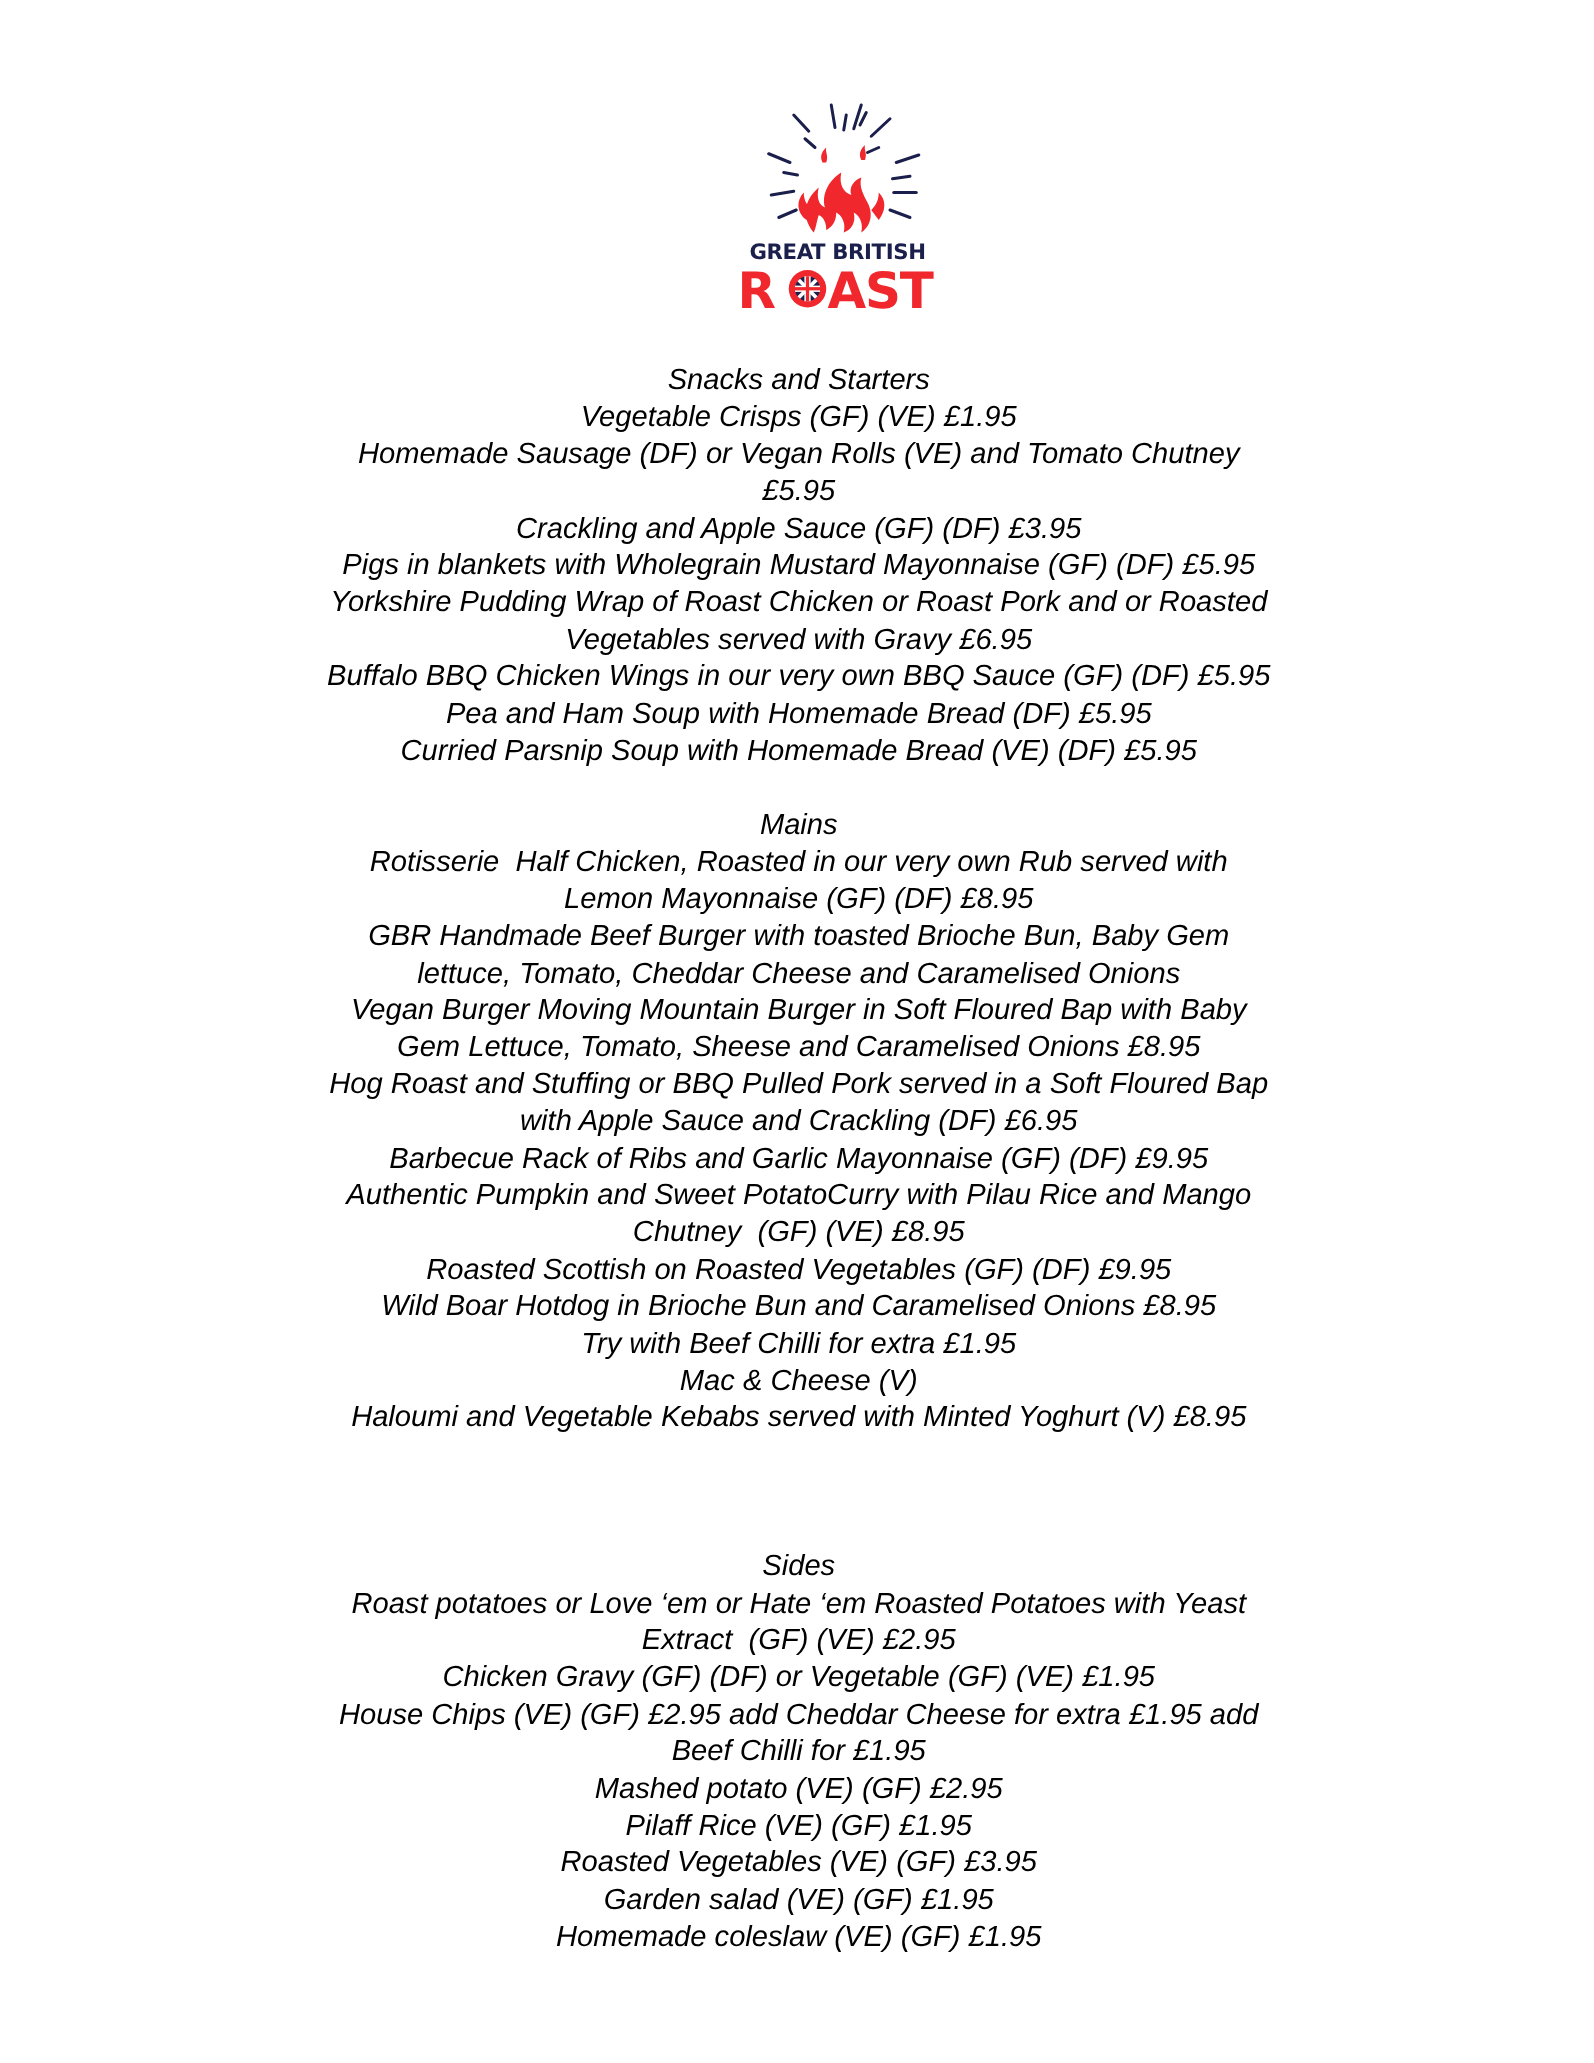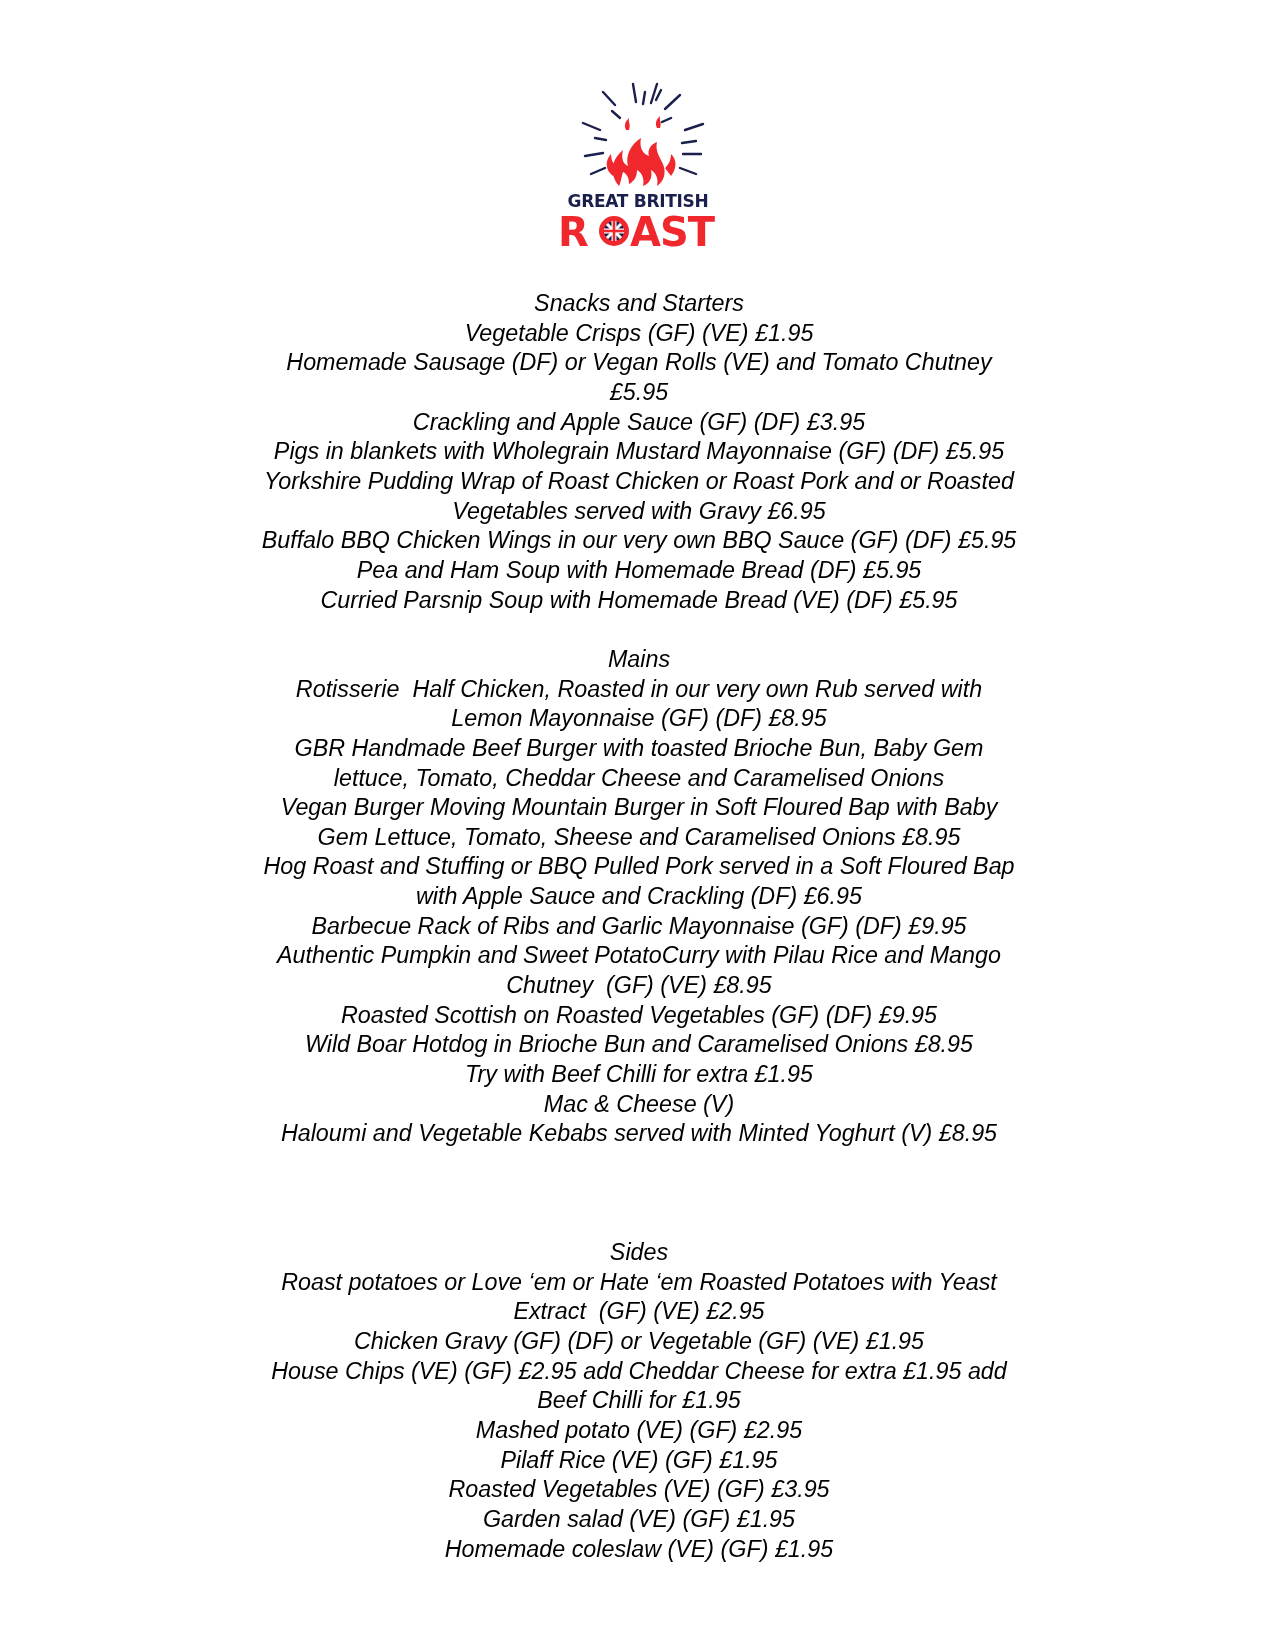--- a/index.html
+++ b/index.html
@@ -1,17 +1,17 @@
 <!DOCTYPE html>
 <html><head>
 <meta charset="utf-8">
 <style>
   html, body { margin: 0; padding: 0; background: #ffffff; }
   body { width: 1275px; height: 1650px; position: relative; overflow: hidden; }
-  .logo { position: absolute; left: 553px; top: 78px; width: 170px; height: 175px; }
+  .logo { position: absolute; left: 585px; top: 78px; width: 170px; height: 175px; }
   .logo svg { display: block; }
   .menu {
     position: absolute; left: 0; top: 289px; width: 1278px;
     text-align: center;
     font-family: "Liberation Sans", sans-serif;
     font-style: italic;
     font-size: 23.3px;
     line-height: 29.67px;
     color: #000000;
   }

